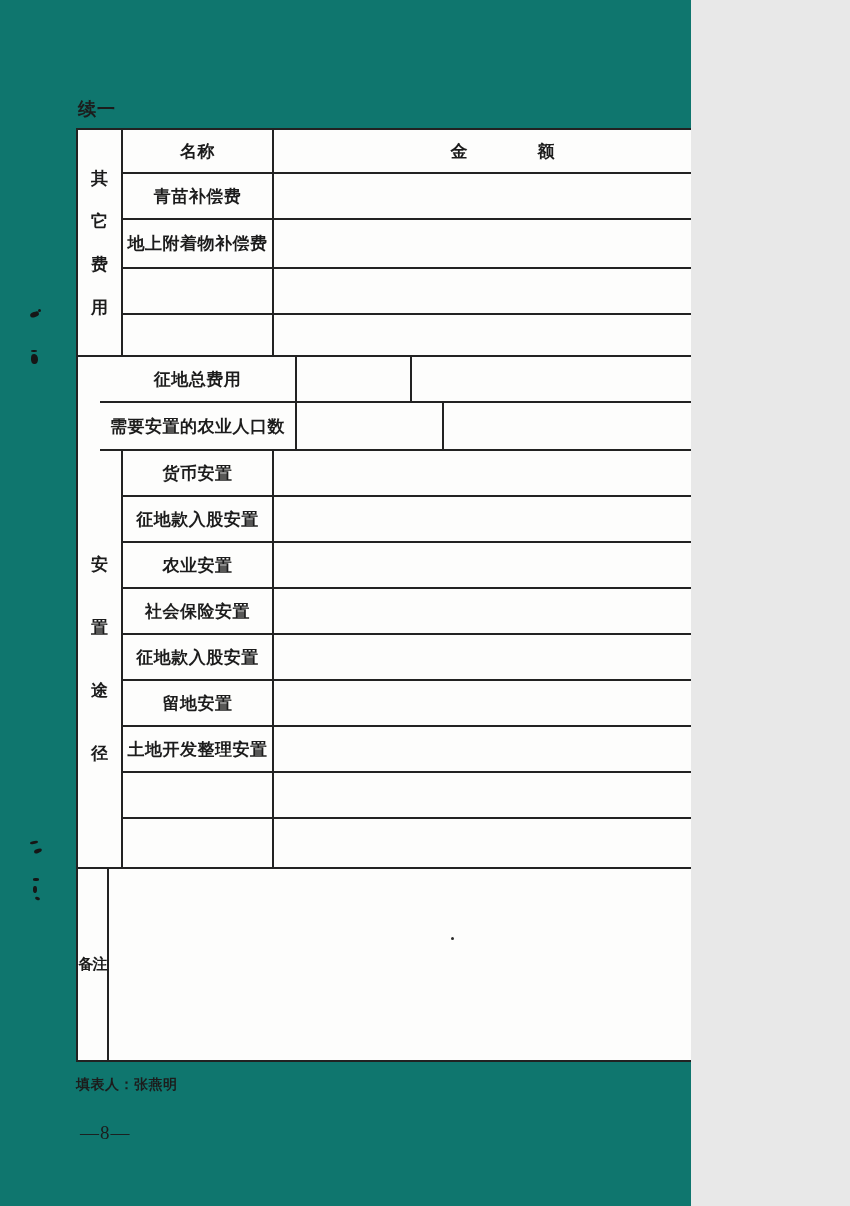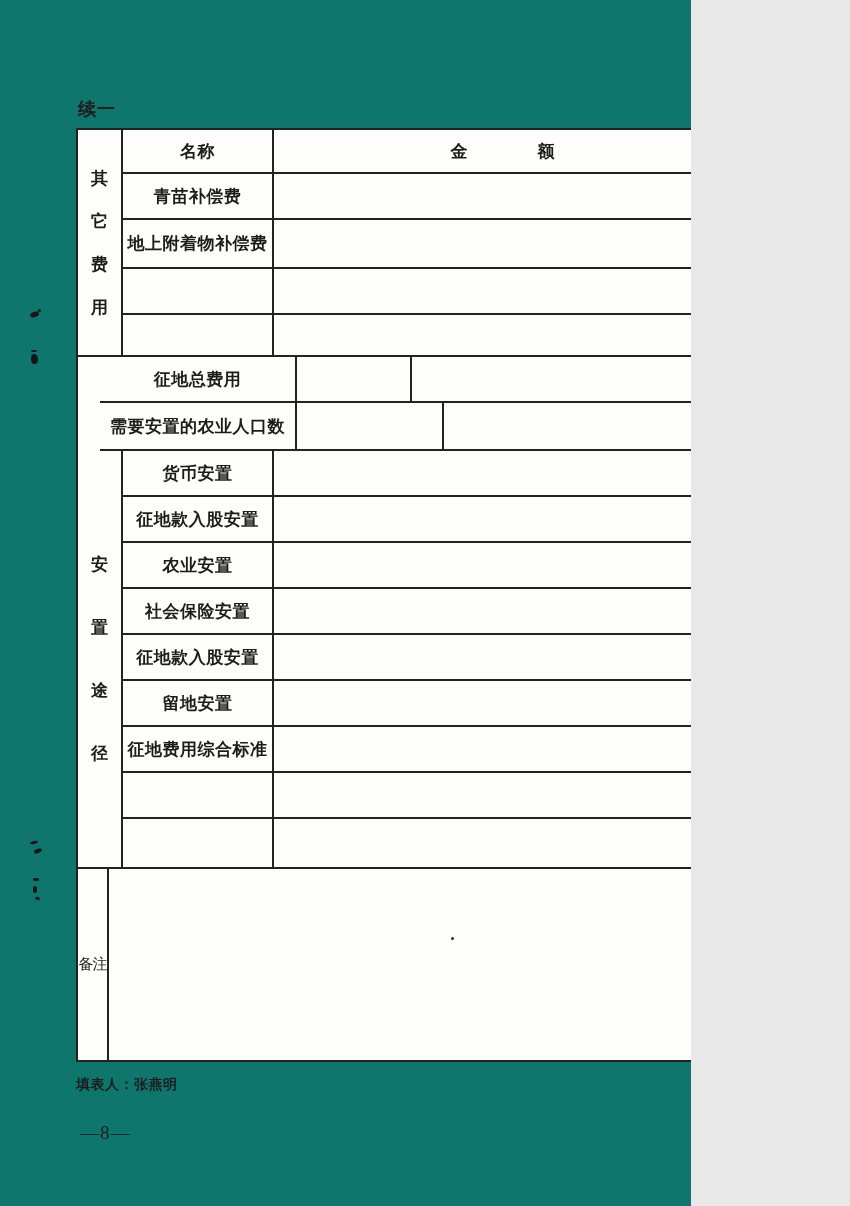--- a/index.html
+++ b/index.html
@@ -46,21 +46,21 @@
   .amount-header { gap:70px; letter-spacing:0; }
   
   .kv-c1 { width:197px; border-right:2px solid #222; }
   .kv-c2 { width:115px; border-right:2px solid #222; }
   .kv-c3 { width:200px; border-right:2px solid #222; }
   .kv-c4 { flex:1; }
   
   .stub-remarks {
     width:31px; border-right:2px solid #222;
     display:flex; align-items:center; justify-content:center;
-    font-size:15px; font-weight:400; letter-spacing:-1px;
+    font-size:15px; font-weight:700; letter-spacing:-1px;
     white-space:nowrap;
   }
   .remarks-body { flex:1; position:relative; }
   .ink-dot {
     position:absolute; background:#2a2a2a; border-radius:50%;
   }
   
   .hA  { height:227px; }
   .hA0 { height:44px; } .hA1 { height:46px; } .hA2 { height:49px; }
   .hA3 { height:46px; } .hA4 { flex:1; }
@@ -191,21 +191,21 @@
         </div>
         <div class="row hC-row">
           <div class="cell label-col">征地款入股安置</div>
           <div class="cell value-col"></div>
         </div>
         <div class="row hC-row">
           <div class="cell label-col">留地安置</div>
           <div class="cell value-col"></div>
         </div>
         <div class="row hC-row">
-          <div class="cell label-col">征地费用综合标准</div>
+          <div class="cell label-col">土地开发整理安置</div>
           <div class="cell value-col"></div>
         </div>
         <div class="row hC-row">
           <div class="cell label-col"></div>
           <div class="cell value-col"></div>
         </div>
         <div class="row hC-last">
           <div class="cell label-col"></div>
           <div class="cell value-col"></div>
         </div>

